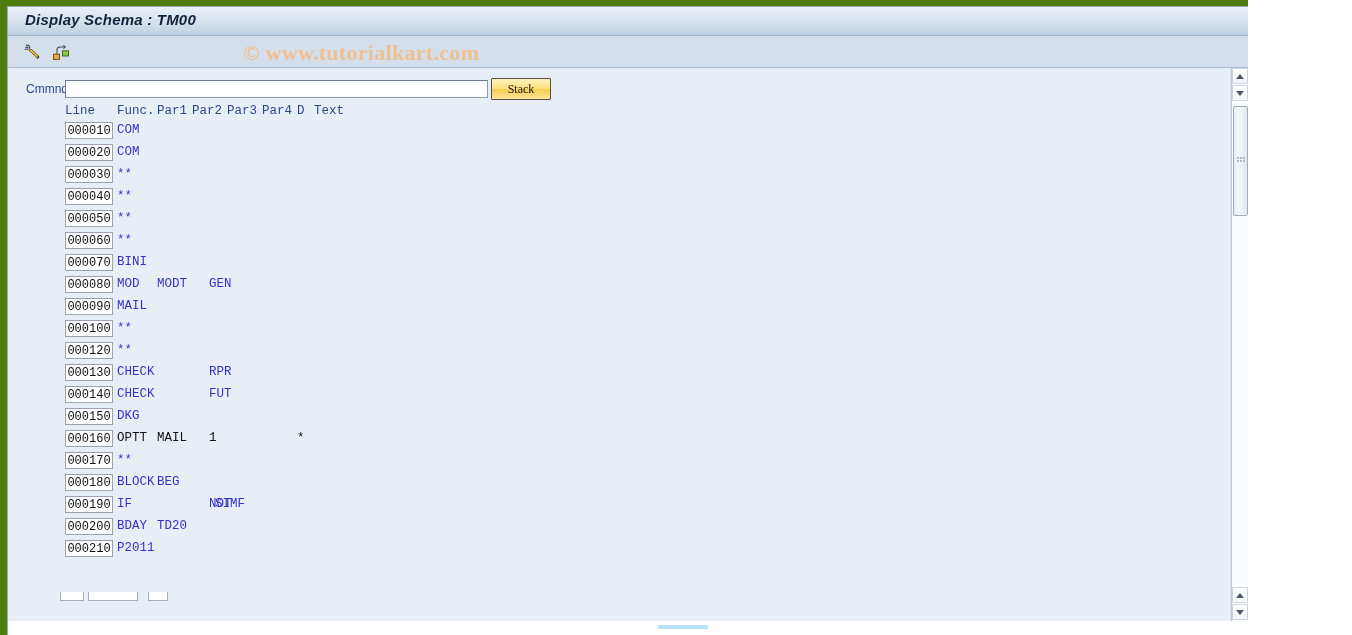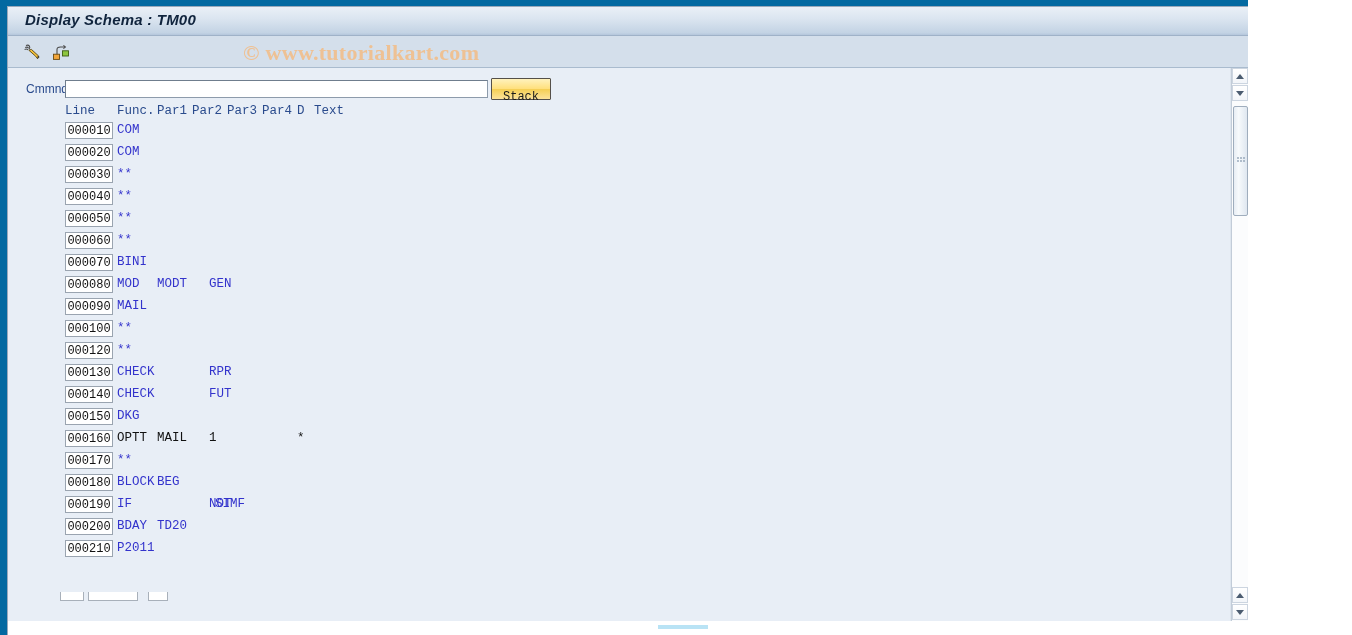--- a/index.html
+++ b/index.html
@@ -10,21 +10,21 @@
   }
   body {
     font-family: "Liberation Sans", sans-serif;
     -webkit-font-smoothing: none;
   }
 
   .app {
     position: relative;
     width: 1248px;
     height: 635px;
-    background: #0369a1;
+    background: #4d7c0f;
     overflow: hidden;
     box-sizing: border-box;
   }
 
   
   .window-frame {
     position: absolute;
     left: 7px;
     top: 6px;
     width: 1345px;
@@ -141,25 +141,25 @@
   .stack-btn {
     position: absolute;
     left: 483px;
     top: -2px;
     width: 60px;
     height: 22px;
     background: linear-gradient(to bottom, #fff2bd 0%, #ffe07e 48%, #f5cf55 52%, #fde39a 100%);
     border: 1px solid #55504a;
     border-radius: 1px;
     box-sizing: border-box;
-    font-family: Liberation Mono, monospace;
+    font-family: Liberation Serif, serif;
     font-size: 12px;
     color: #1a1a1a;
     cursor: pointer;
-    padding: 8px;
+    padding: 0;
     line-height: 20px;
   }
 
   
   .grid {
     position: absolute;
     left: 0px;
     top: 36px;
     width: 1310px;
     padding-left: 44px;

